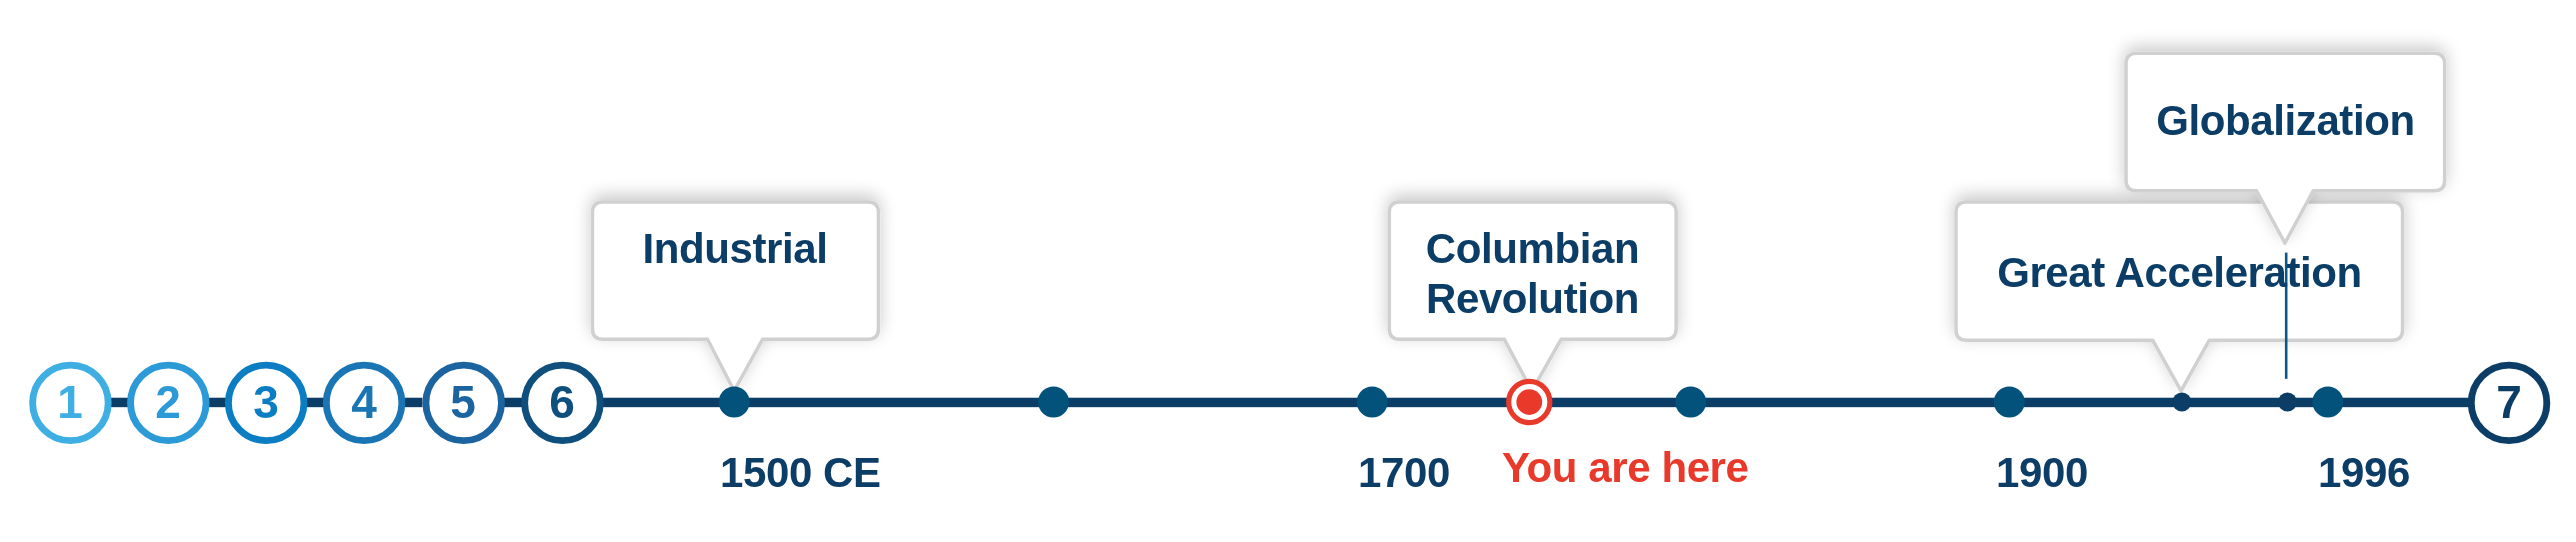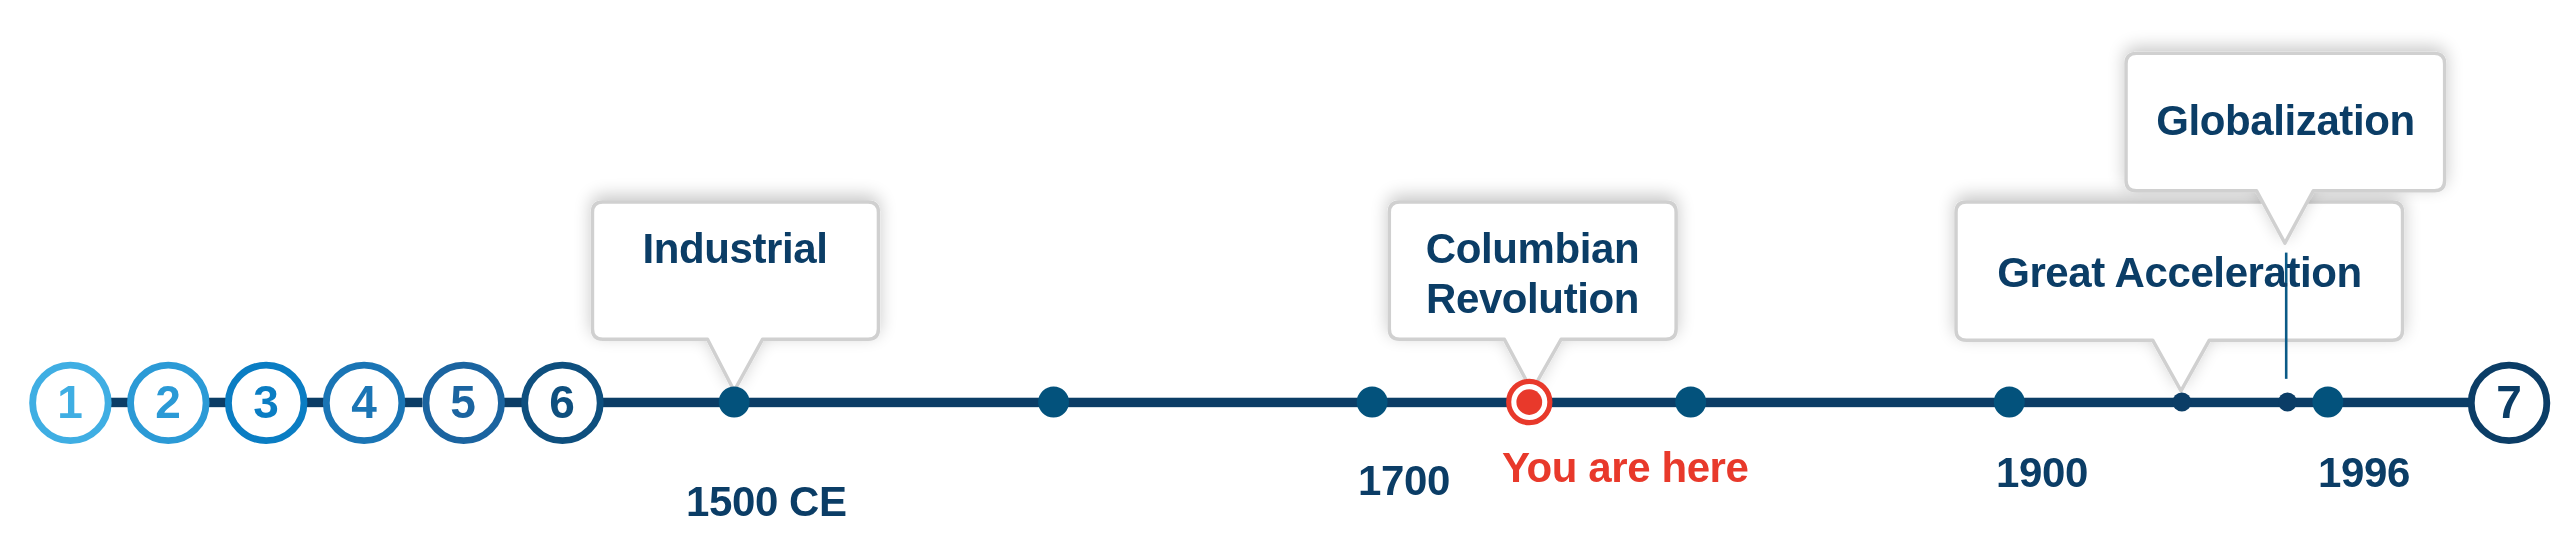--- a/index.html
+++ b/index.html
@@ -155,20 +155,20 @@
   </div>
 
   <div class="callout-text" style="left:2126px;top:96px;width:319px;">
     <div>Globalization</div>
   </div>
 
   <div class="callout-text" style="left:1956px;top:248px;width:447px;">
     <div>Great Acceleration</div>
   </div>
 
-  <div class="axis-label" style="left:686px;margin-top:29px;">1500 CE</div>
-  <div class="axis-label" style="left:1358px;margin-top:8px;">1700</div>
+  <div class="axis-label" style="left:720px;">1500 CE</div>
+  <div class="axis-label" style="left:1358px;">1700</div>
   <div class="axis-label here-label" style="left:1502px;top:445px;">You are here</div>
   <div class="axis-label" style="left:1996px;">1900</div>
   <div class="axis-label" style="left:2318px;">1996</div>
 
 </div>
 
 
 </body></html>

